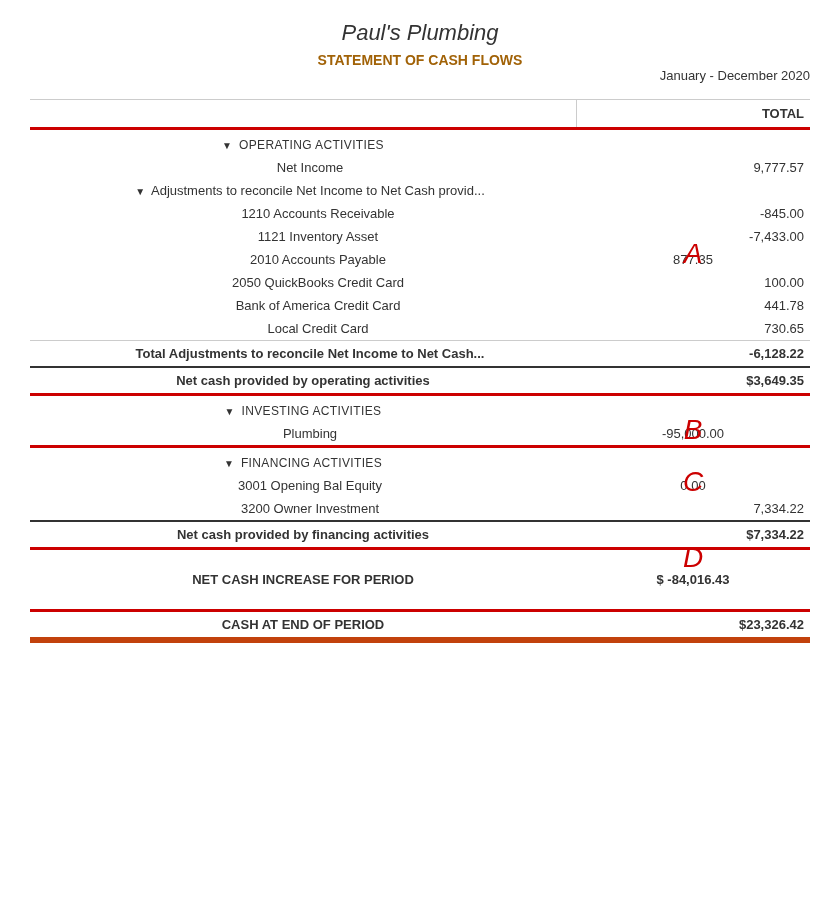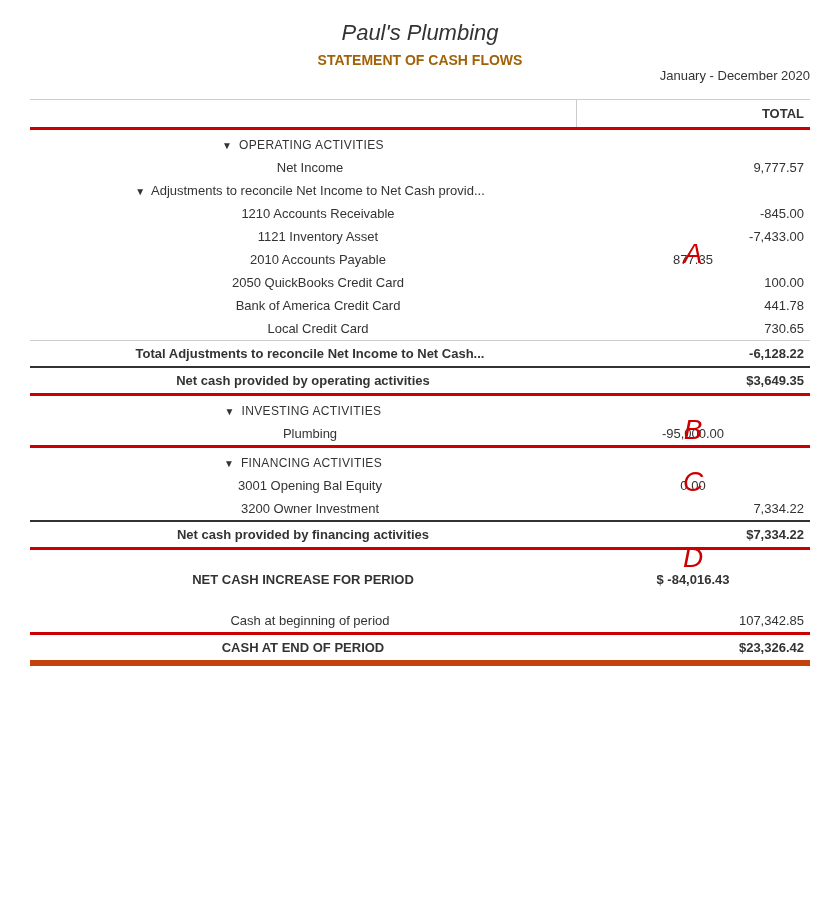--- a/index.html
+++ b/index.html
@@ -306,24 +306,20 @@
         </tr>
 
         <tr class="net-cash-row">
           <td class="col-label">NET CASH INCREASE FOR PERIOD</td>
           <td class="col-total annotation-cell" style="position:relative;">
             <span class="annotation" style="position:absolute; left:50%; transform:translateX(-50%); top:-8px;">D</span>
             <span>$ -84,016.43</span>
           </td>
         </tr>
 
-        <tr class="regular-row indent-1">
-          <td class="col-label">Cash at beginning of period</td>
-          <td class="col-total">107,342.85</td>
-        </tr>
 
         <tr class="final-total-row">
           <td class="col-label">CASH AT END OF PERIOD</td>
           <td class="col-total">$23,326.42</td>
         </tr>
 
       </tbody>
     </table>
   </div>
 </div>

